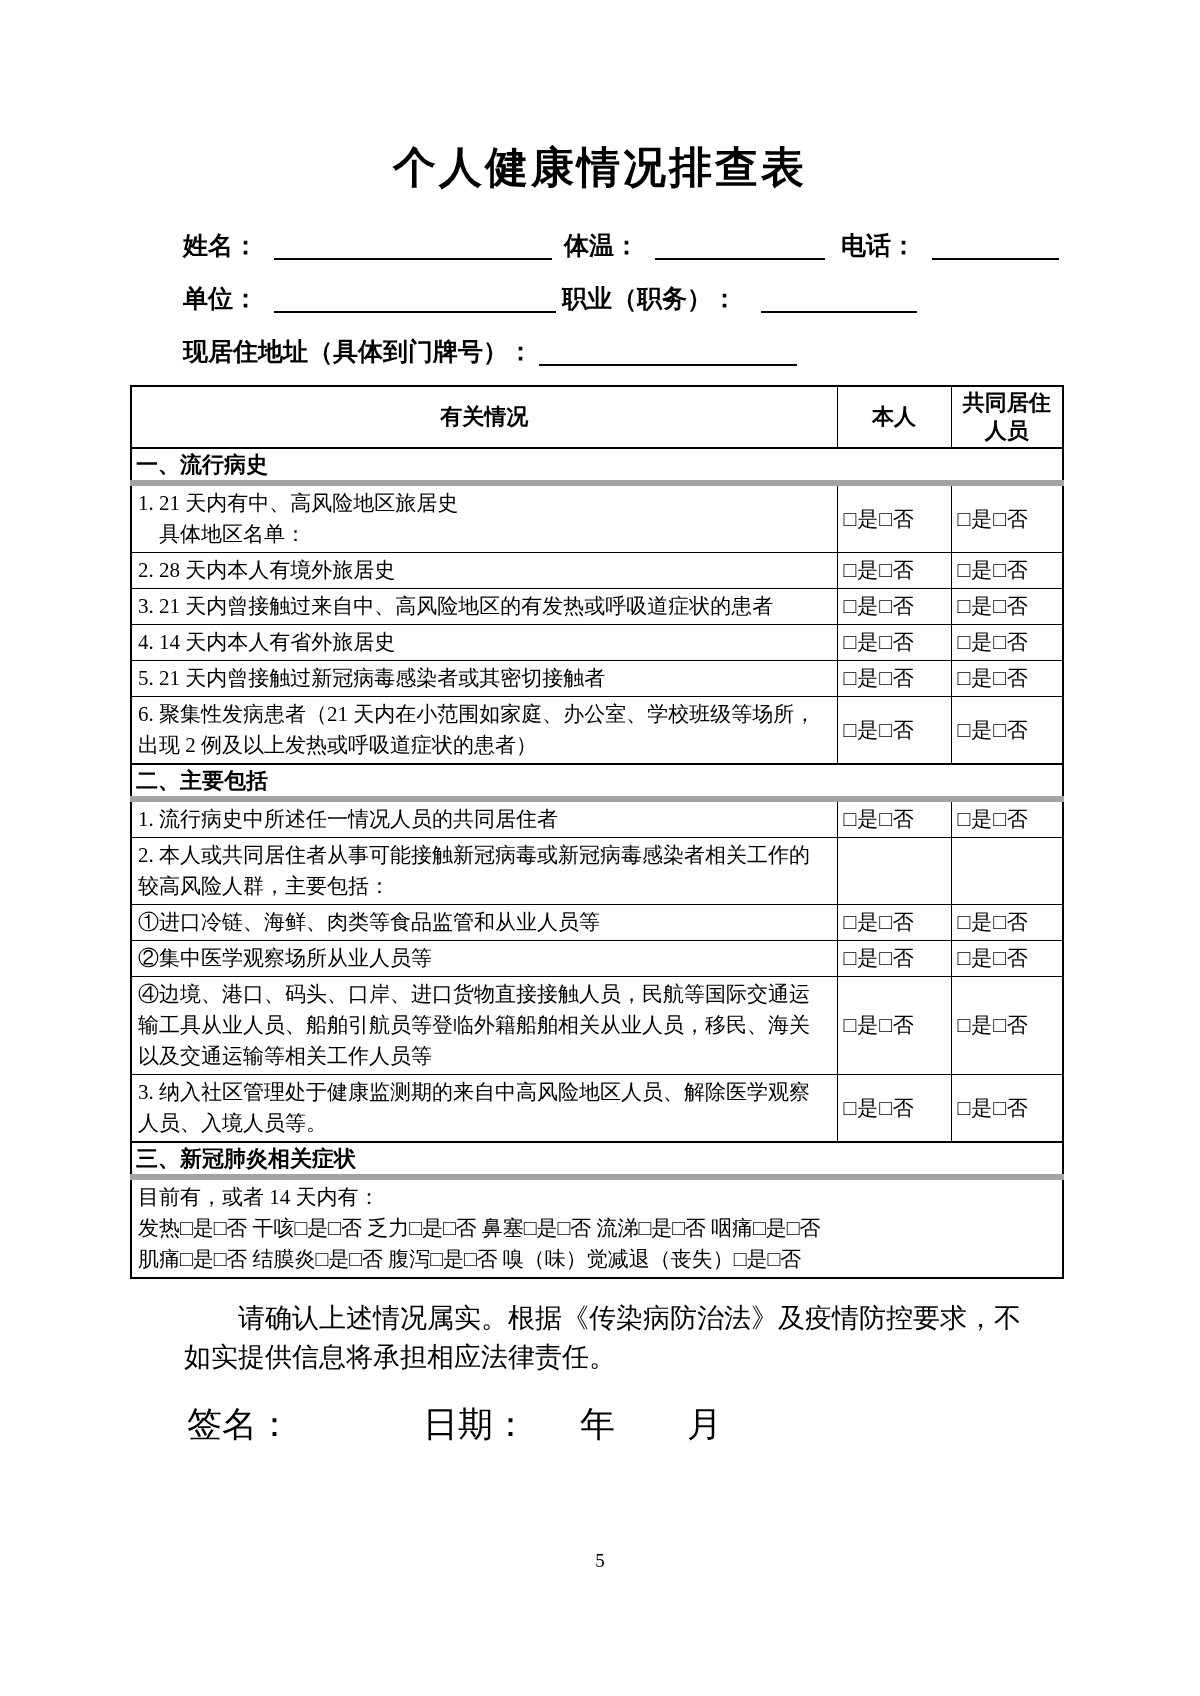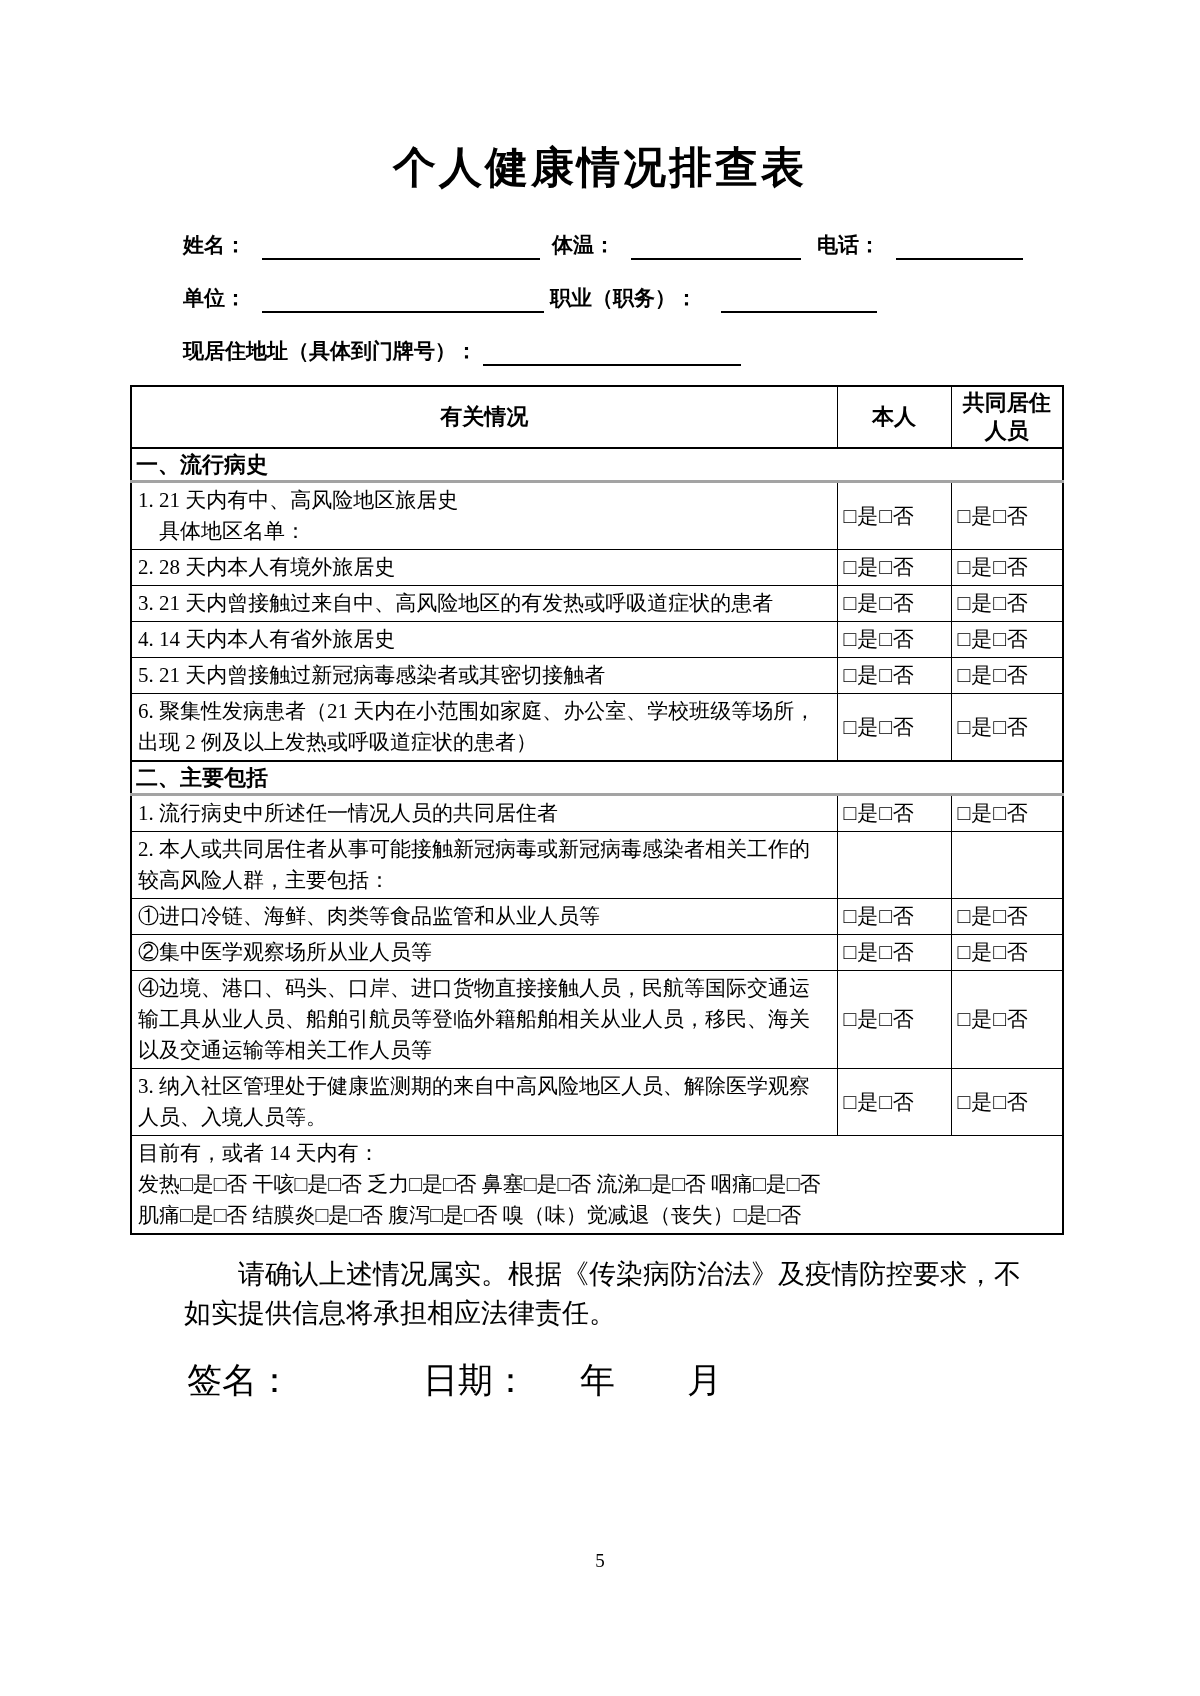--- a/index.html
+++ b/index.html
@@ -21,21 +21,21 @@
     font-size: 43px;
     font-weight: 700;
     letter-spacing: 3px;
     line-height: 56px;
     font-family: "Liberation Serif", "DejaVu Serif", serif;
   }
 
   
   .fields { margin: 30px 0 0 183px; width: 880px; }
   .field-row { display: flex; align-items: flex-end; height: 34px; margin-bottom: 19px; }
-  .flabel { font-size: 21px; line-height: 30px; white-space: nowrap; }
+  .flabel { font-size: 25px; line-height: 30px; white-space: nowrap; }
   .uline { display: inline-block; border-bottom: 2px solid #000; height: 28px; margin-left: 16px; }
   .w-name { width: 278px; margin-right: 12px; }
   .w-temp { width: 170px; margin-right: 16px; }
   .w-phone { width: 127px; }
   .w-unit { width: 282px; margin-right: 6px; }
   .w-occ { width: 156px; margin-left: 24px; }
   .w-addr { width: 258px; margin-left: 6px; }
 
   
   table.screen {
@@ -59,21 +59,21 @@
     font-size: 22px;
     line-height: 28px;
     border-bottom: 2px solid #000;
   }
   tr.sec td {
     height: 33px;
     font-size: 22px;
     line-height: 29px;
     padding: 1px 4px;
     border-top: 2px solid #000;
-    border-bottom: 3px solid #a3a3a3;
+    border-bottom: 6px solid #a3a3a3;
   }
   td.q { text-align: left; }
   td.cb { padding: 2px 2px; font-size: 20px; letter-spacing: 1px; white-space: nowrap; }
   .pre { white-space: pre-line; }
   td.symptoms { line-height: 30px; padding: 3px 6px; }
 
   
   .confirm {
     margin: 20px 0 0 184px;
     width: 862px;
@@ -201,20 +201,23 @@
         <td class="q">④边境、港口、码头、口岸、进口货物直接接触人员，民航等国际交通运输工具从业人员、船舶引航员等登临外籍船舶相关从业人员，移民、海关以及交通运输等相关工作人员等</td>
         <td class="cb">□是□否</td>
         <td class="cb">□是□否</td>
       </tr>
       <tr>
         <td class="q">3. 纳入社区管理处于健康监测期的来自中高风险地区人员、解除医学观察人员、入境人员等。</td>
         <td class="cb">□是□否</td>
         <td class="cb">□是□否</td>
       </tr>
 
+      <tr class="sec">
+        <td colspan="3" class="hei">三、新冠肺炎相关症状</td>
+      </tr>
 
       <tr>
         <td colspan="3" class="q pre symptoms">目前有，或者 14 天内有：
 发热□是□否 干咳□是□否 乏力□是□否 鼻塞□是□否 流涕□是□否 咽痛□是□否
 肌痛□是□否 结膜炎□是□否 腹泻□是□否 嗅（味）觉减退（丧失）□是□否</td>
       </tr>
     </tbody>
   </table>
 
   <p class="confirm">　　请确认上述情况属实。根据《传染病防治法》及疫情防控要求，不

